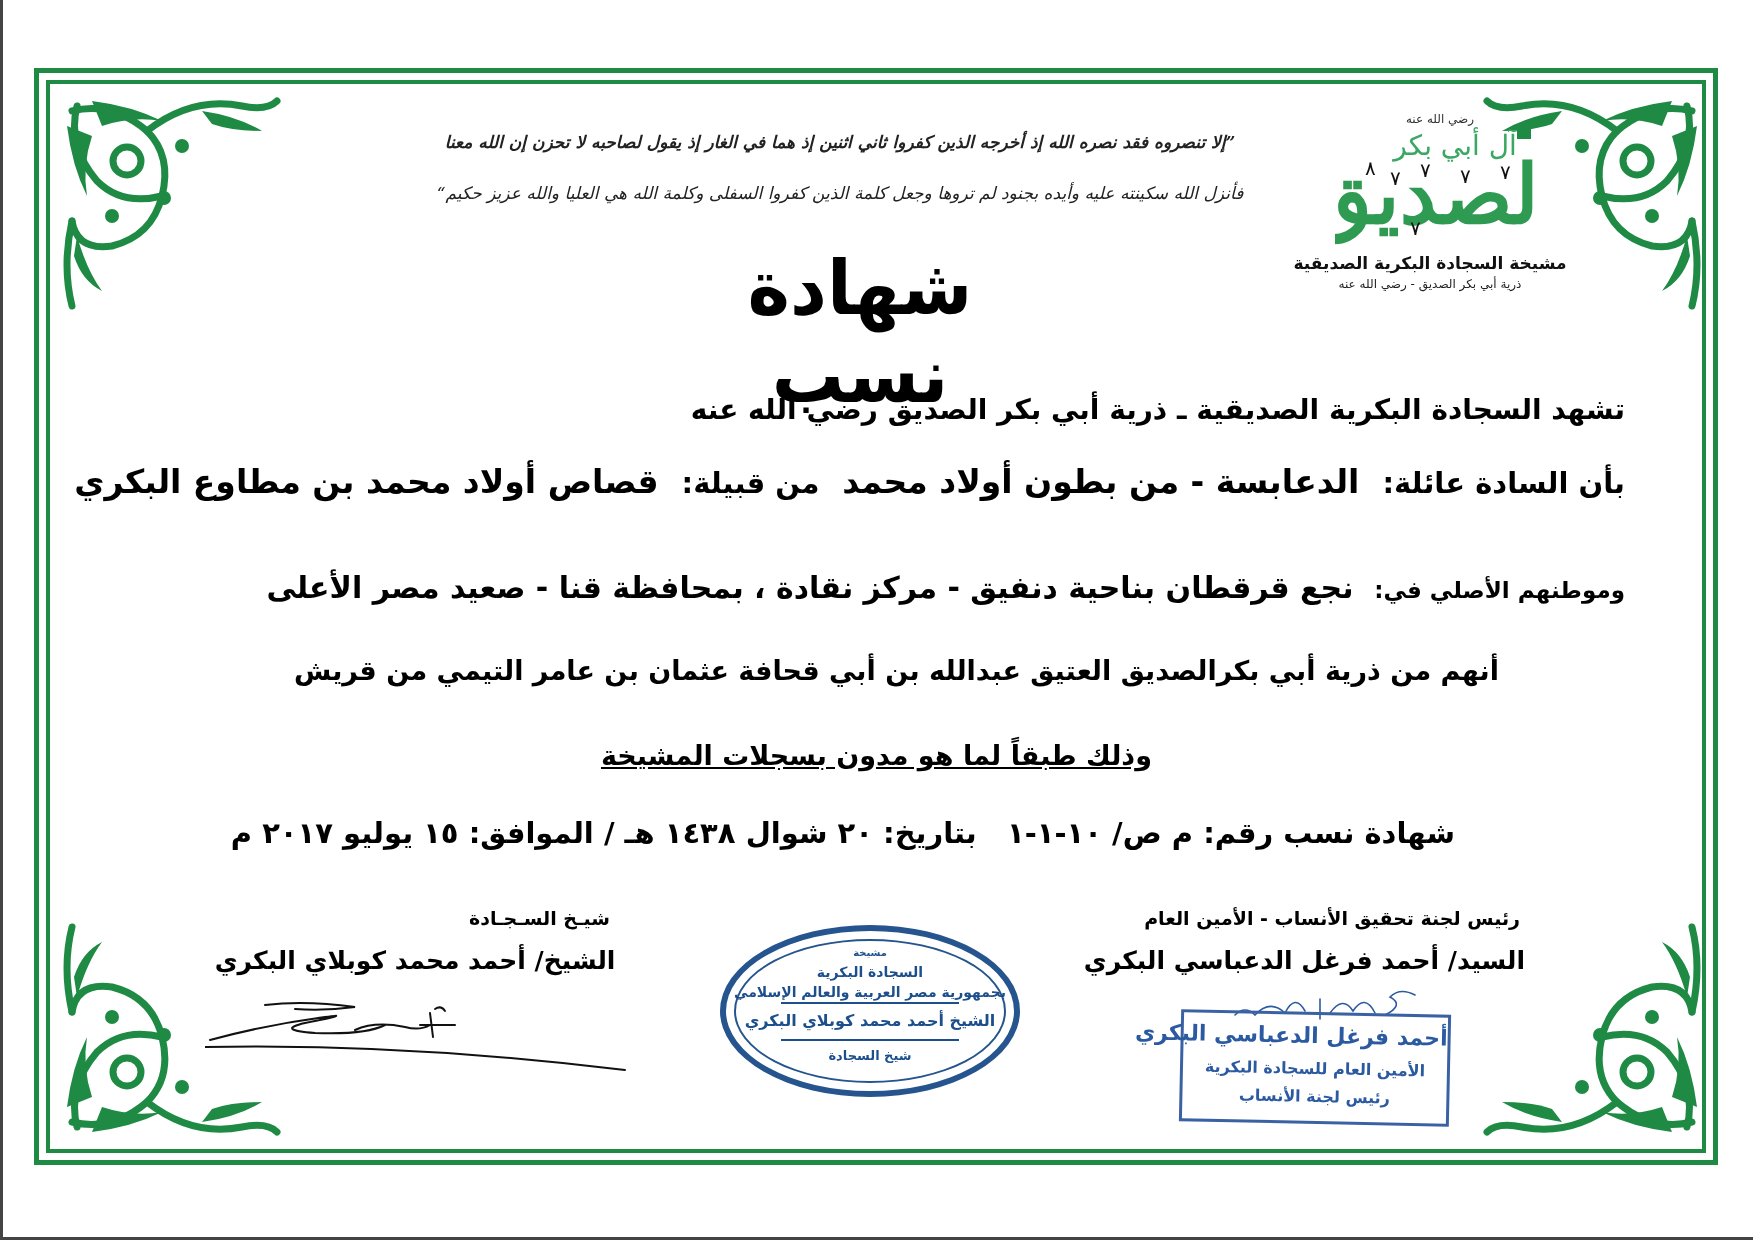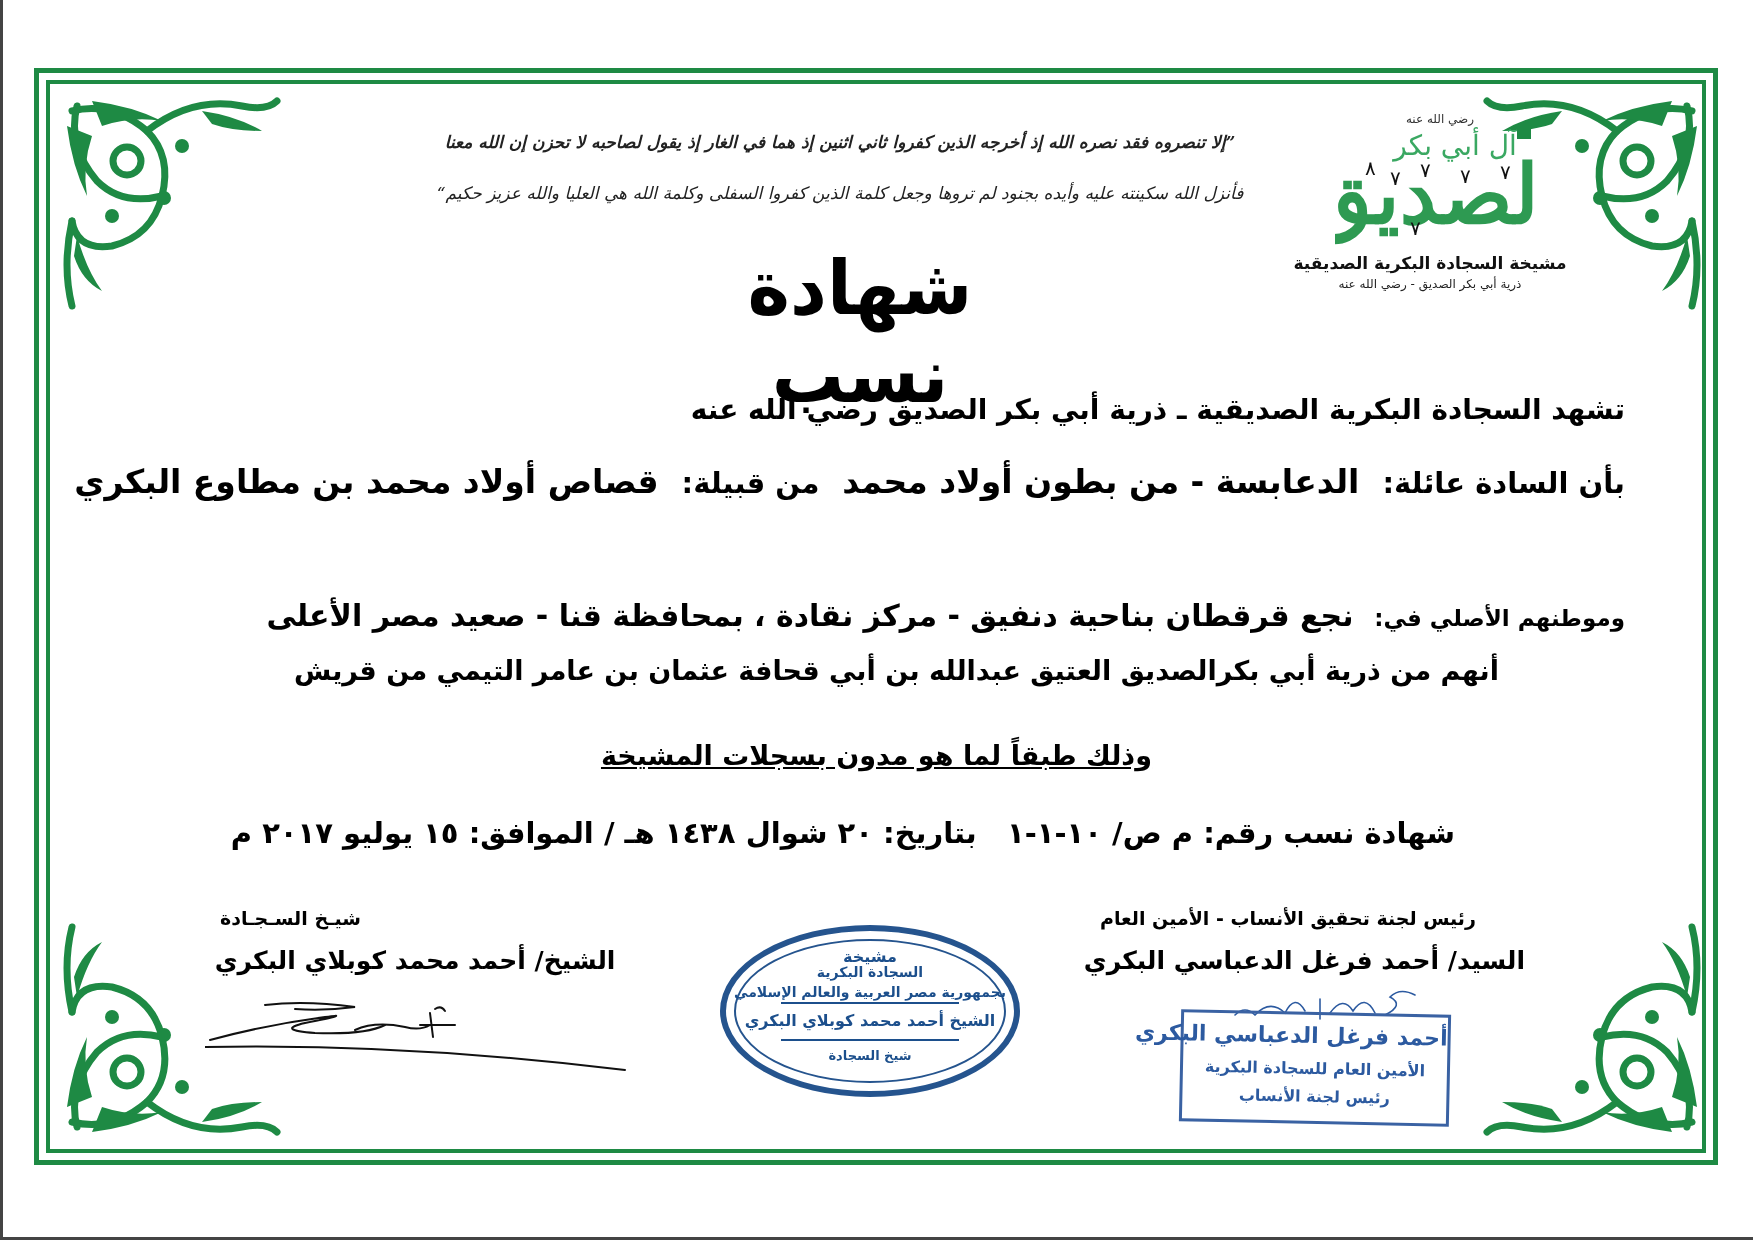--- a/index.html
+++ b/index.html
@@ -54,50 +54,50 @@
     font-family: "DejaVu Sans", sans-serif; font-weight: bold; font-size: 72px; letter-spacing: 1px;
     transform: scaleY(1.05);
   }
 
   .line {
     position: absolute; right: 128px; text-align: right; font-weight: bold; white-space: nowrap;
   }
   .intro { top: 393px; font-size: 28px; right: 128px; }
   .family { top: 462px; font-size: 33px; right: 128px; }
   .family .lbl { font-size: 29px; }
-  .home { top: 598px; font-size: 30px; right: 128px; text-align: center; }
+  .home { top: 570px; font-size: 30px; right: 128px; text-align: center; }
   .home .lbl { font-size: 23px; }
 
   .center-line {
     position: absolute; left: 0; width: 1753px; text-align: center; font-weight: bold; white-space: nowrap;
   }
   .lineage { top: 655px; font-size: 27px; padding-left: 40px; box-sizing: border-box; }
   .records { top: 740px; font-size: 27px; padding-left: 0px; box-sizing: border-box; text-decoration: underline; }
   .certno { top: 816px; font-size: 29px; left: 270px; width: 1185px; text-align: center; }
 
-  .sig-role { position: absolute; font-size: 19px; font-weight: bold; white-space: nowrap; text-align: left; }
+  .sig-role { position: absolute; font-size: 19px; font-weight: bold; white-space: nowrap; text-align: right; }
   .sig-name { position: absolute; font-size: 25px; font-weight: bold; white-space: nowrap; text-align: center; }
   .r-role { left: 1100px; width: 420px; top: 907px; }
   .r-name { left: 1095px; width: 430px; top: 946px; }
   .l-role { left: 220px; width: 390px; top: 907px; letter-spacing: 3px; }
   .l-name { left: 210px; width: 410px; top: 946px; }
 
   .signature-left { position: absolute; left: 205px; top: 995px; width: 480px; height: 80px; }
   .signature-right { position: absolute; left: 1225px; top: 985px; width: 200px; height: 40px; }
 
   .oval {
     position: absolute; left: 720px; top: 925px; width: 300px; height: 172px;
     border: 6px solid #25548e; border-radius: 50%; box-sizing: border-box;
   }
   .oval-inner {
     position: absolute; left: 8px; top: 8px; right: 8px; bottom: 8px;
     border: 2px solid #25548e; border-radius: 50%;
   }
   .oval-text { position: absolute; left: 0; width: 100%; text-align: center; color: #1c4f8c; font-weight: bold; white-space: nowrap; }
-  .ov-1 { top: 16px; font-size: 16px; text-align: center; }
+  .ov-1 { top: 16px; font-size: 10px; text-align: center; }
   .ov-2 { top: 33px; font-size: 14px; }
   .ov-3 { top: 53px; font-size: 14px; }
   .ov-rule1 { position: absolute; left: 55px; right: 55px; top: 71px; height: 2px; background: #1c4f8c; }
   .ov-4 { top: 80px; font-size: 16px; }
   .ov-rule2 { position: absolute; left: 55px; right: 55px; top: 108px; height: 2px; background: #1c4f8c; }
   .ov-5 { top: 117px; font-size: 13px; }
 
   .rect-stamp {
     position: absolute; left: 1180px; top: 1012px; width: 270px; height: 112px;
     border: 3px solid #3a62a3; box-sizing: border-box; transform: rotate(1.2deg);

